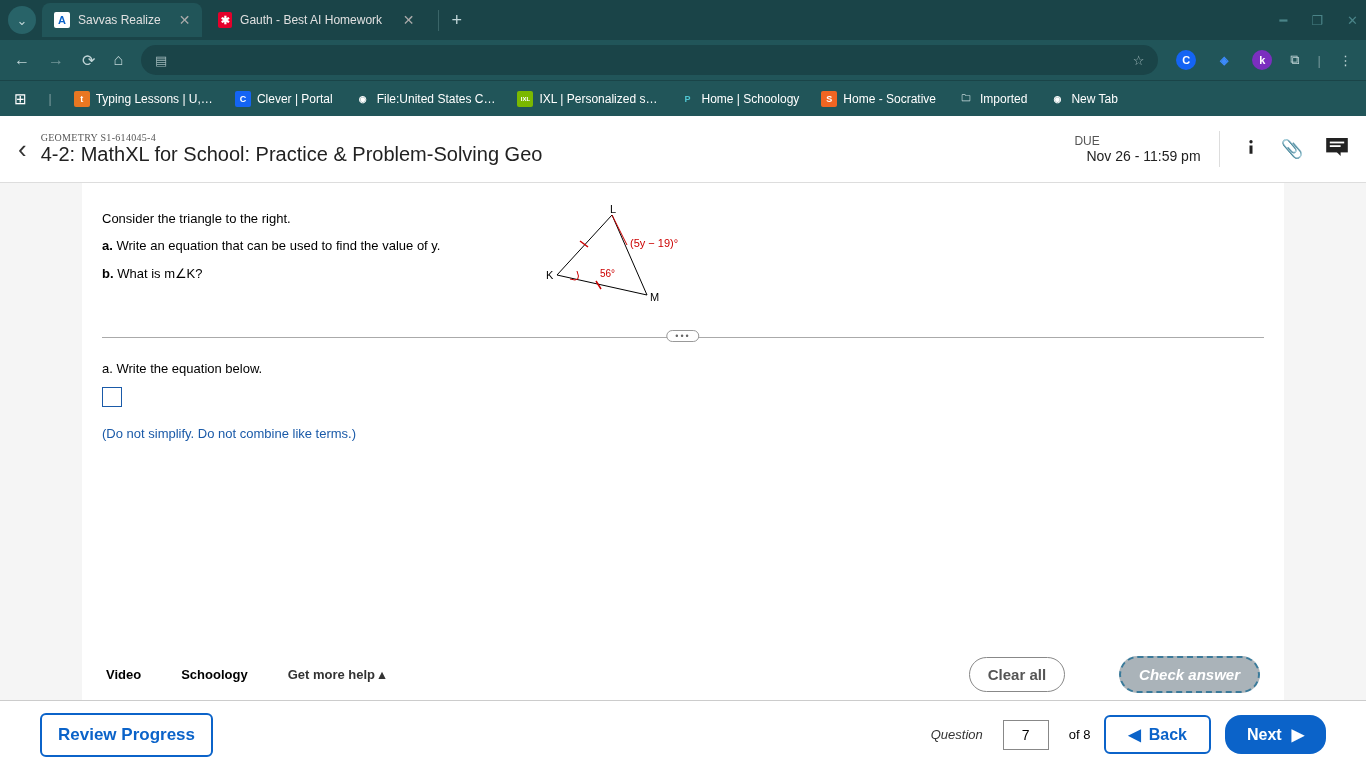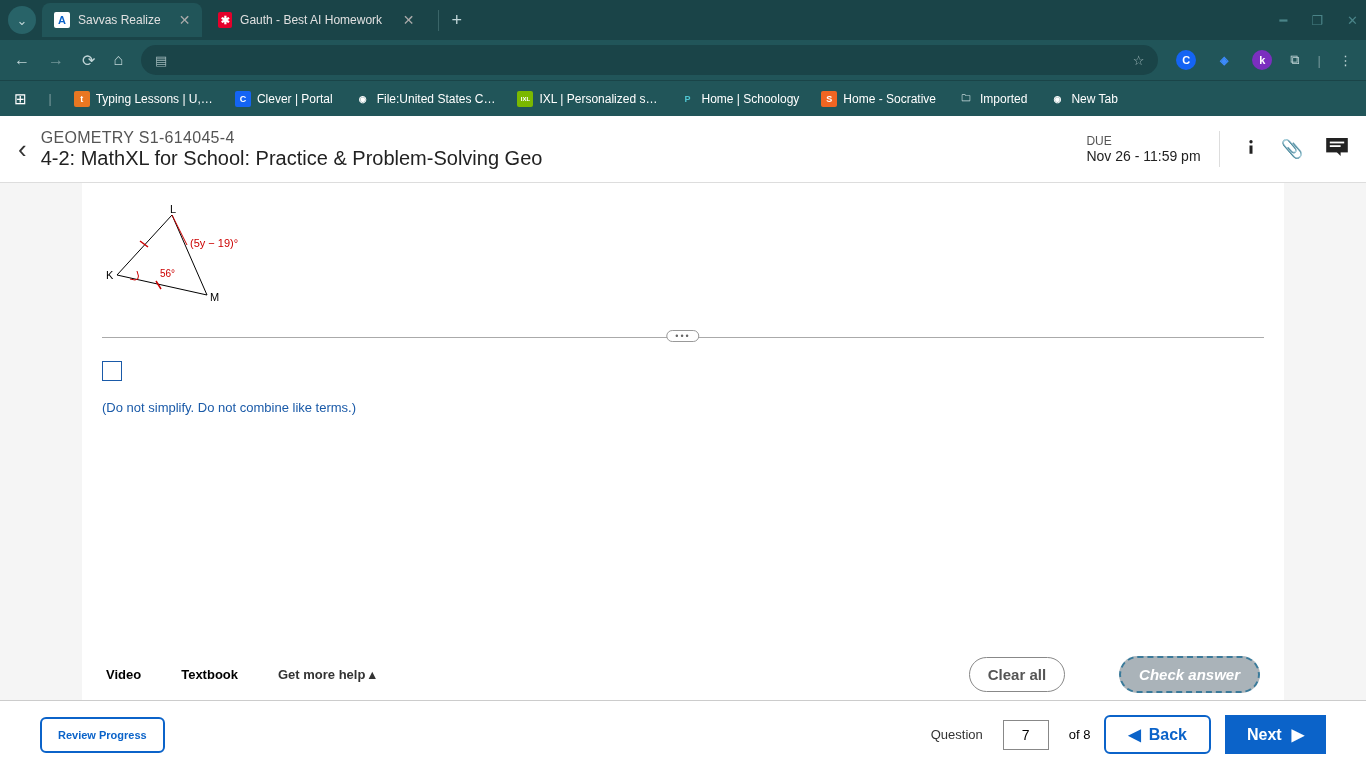--- a/index.html
+++ b/index.html
@@ -24,25 +24,25 @@
 .ext-icon { width: 20px; height: 20px; display: flex; align-items: center; justify-content: center; border-radius: 50%; font-size: 11px; font-weight: bold; }
 
 .bookmarks { background: #215559; height: 36px; display: flex; align-items: center; padding: 0 14px; gap: 22px; border-top: 1px solid #1a4448; font-size: 12px; color: #fff; }
 .bookmark { display: flex; align-items: center; gap: 6px; }
 .bm-icon { width: 16px; height: 16px; border-radius: 2px; display: flex; align-items: center; justify-content: center; font-size: 9px; font-weight: bold; }
 
 
 .assignment-header { height: 67px; background: #fff; display: flex; align-items: center; padding: 0 18px; border-bottom: 1px solid #ddd; }
 .back-arrow { font-size: 26px; margin-right: 14px; color: #333; }
 .ah-titles { flex: 1; }
-.ah-breadcrumb { font-size: 16px; color: #555; letter-spacing: 0.3px; }
+.ah-breadcrumb { font-size: 10px; color: #555; letter-spacing: 0.3px; font-family: Liberation Serif, serif; }
 .ah-title { font-size: 20px; font-family: 'Segoe UI', sans-serif; color: #222; }
 .ah-due { margin-right: 18px; }
 .ah-due-label { font-size: 12px; color: #555; }
-.ah-due-value { font-size: 14px; color: #222; }
+.ah-due-value { font-size: 14px; color: #222; margin-left: 12px; }
 .ah-icons { display: flex; gap: 22px; color: #222; font-size: 18px; align-items: center; }
 .ah-sep { width: 1px; height: 36px; background: #ddd; }
 
 
 .main { background: #f5f5f5; height: 517px; padding: 0 82px; display: flex; flex-direction: column; }
 .part-bar { background: #087a8c; color: #fff; height: 42px; display: flex; align-items: center; padding: 0 20px; font-size: 14px; margin-bottom: 0; }
 .part-bar .gear { margin-left: auto; font-size: 18px; }
 .problem-area { background: #fff; flex: 1; padding: 22px 20px; overflow-y: auto; position: relative; }
 .problem-top { display: flex; gap: 60px; }
 .problem-text { flex: 0 0 380px; line-height: 2.1; }
@@ -57,26 +57,26 @@
 .hint { color: #1a5aa8; font-size: 13px; }
 
 .help-bar { background: #fff; height: 52px; display: flex; align-items: center; padding: 0 24px; gap: 40px; font-weight: bold; }
 .help-more { color: #333; }
 .help-spacer { flex: 1; }
 .btn-clear { border: 1px solid #888; background: #fff; border-radius: 20px; padding: 8px 18px; font-size: 15px; font-weight: bold; color: #555; }
 .btn-check { border: 2px dashed #3a7a9a; background: #aab3b9; border-radius: 20px; padding: 8px 18px; font-size: 15px; font-weight: bold; color: #fff; margin-left: 14px; font-style: italic; }
 
 
 .footer { height: 68px; border-top: 1px solid #ccc; display: flex; align-items: center; padding: 0 40px; gap: 14px; background: #fff; }
-.btn-review { border: 2px solid #0b63c9; color: #0b63c9; background: #fff; border-radius: 6px; padding: 10px 16px; font-size: 11px; font-weight: 600; }
+.btn-review { border: 2px solid #0b63c9; color: #0b63c9; background: #fff; border-radius: 6px; padding: 10px 16px; font-size: 17px; font-weight: 600; }
 .footer-spacer { flex: 1; }
-.q-label { color: #333; }
+.q-label { color: #333; font-style: italic; }
 .q-input { width: 46px; height: 30px; border: 1px solid #888; text-align: center; font-size: 14px; margin: 0 6px; }
 .btn-back { border: 2px solid #0b63c9; color: #0b63c9; background: #fff; border-radius: 6px; padding: 8px 22px; font-size: 16px; font-weight: 600; display: flex; align-items: center; gap: 8px; }
-.btn-next { border: none; background: #0b63c9; color: #fff; border-radius: 0; padding: 10px 22px; font-size: 16px; font-weight: 600; display: flex; align-items: center; gap: 10px; }
+.btn-next { border: none; background: #0b63c9; color: #fff; border-radius: 16px; padding: 10px 22px; font-size: 16px; font-weight: 600; display: flex; align-items: center; gap: 10px; }
 </style>
 </head>
 <body>
 
 <div class="browser-top">
   <div class="tab-dropdown">⌄</div>
   <div class="tab active">
     <span class="tab-favicon" style="background:#fff;color:#0b63c9">A</span>
     <span>Savvas Realize</span>
     <span class="tab-close">✕</span>
@@ -172,47 +172,53 @@
           <polygon points="16,14 16,20 10,14" fill="#222"></polygon>
           <rect x="4" y="4" width="16" height="2" fill="#fff"></rect>
           <rect x="4" y="8" width="12" height="2" fill="#fff"></rect>
         </svg></span>
   </div>
 </div>
 
 <div class="main">
   <div class="problem-area">
     <div class="problem-top">
+      <div class="problem-text">
+        <div>Consider the triangle to the right.</div>
+        <div><span class="part-lbl">a.</span> <span>Write an equation that can be used to find the value of y.</span></div>
+        <div><span class="part-lbl">b.</span> <span>What is m∠K?</span></div>
+      </div>
       <div class="diagram">
         <svg viewBox="0 0 180 110">
           <polygon points="70,10 15,70 105,90" fill="none" stroke="#000" stroke-width="1"></polygon>
           <line x1="70" y1="10" x2="85" y2="40" stroke="#c00" stroke-width="1"></line>
           <line x1="38" y1="36" x2="46" y2="42" stroke="#c00" stroke-width="1.5"></line>
           <line x1="54" y1="76" x2="59" y2="84" stroke="#c00" stroke-width="1.5"></line>
           <path d="M 35 66 Q 40 78 28 74" fill="none" stroke="#c00" stroke-width="1"></path>
           <text x="68" y="8" font-size="11" fill="#000">L</text>
           <text x="4" y="74" font-size="11" fill="#000">K</text>
           <text x="108" y="96" font-size="11" fill="#000">M</text>
           <text x="88" y="42" font-size="11" fill="#c00">(5y − 19)°</text>
           <text x="58" y="72" font-size="10" fill="#c00">56°</text>
         </svg>
       </div>
     </div>
     <div class="divider-wrap">
       <div class="divider"></div>
       <div class="divider-handle">•••</div>
     </div>
     <div class="answer-area">
+      <div><span class="part-lbl">a.</span> <span>Write the equation below.</span></div>
       <div><span class="answer-input"></span></div>
       <div class="hint">(Do not simplify. Do not combine like terms.)</div>
     </div>
   </div>
   <div class="help-bar">
     <span>Video</span>
-    <span>Textbook</span>
+    <span>Schoology</span>
     <span class="help-more"><span>Get more help</span> <span>▴</span></span>
     <div class="help-spacer"></div>
     <button class="btn-clear">Clear all</button>
     <button class="btn-check">Check answer</button>
   </div>
 </div>
 
 <div class="footer">
   <button class="btn-review">Review Progress</button>
   <div class="footer-spacer"></div>

